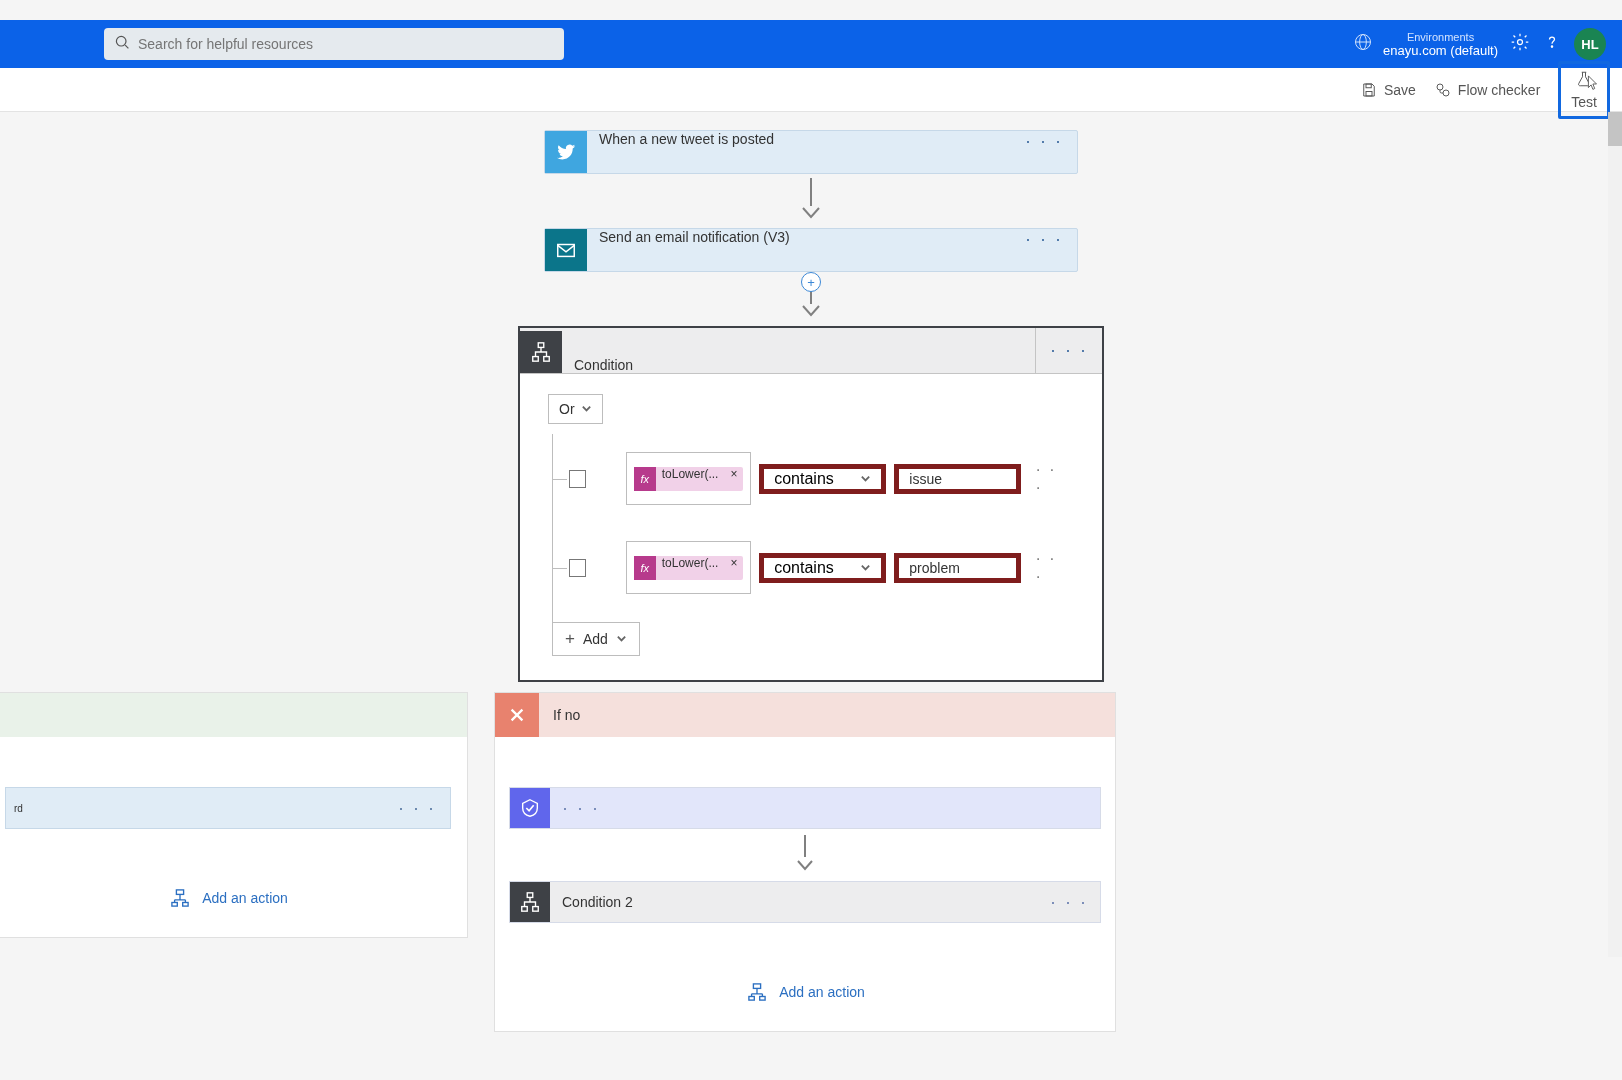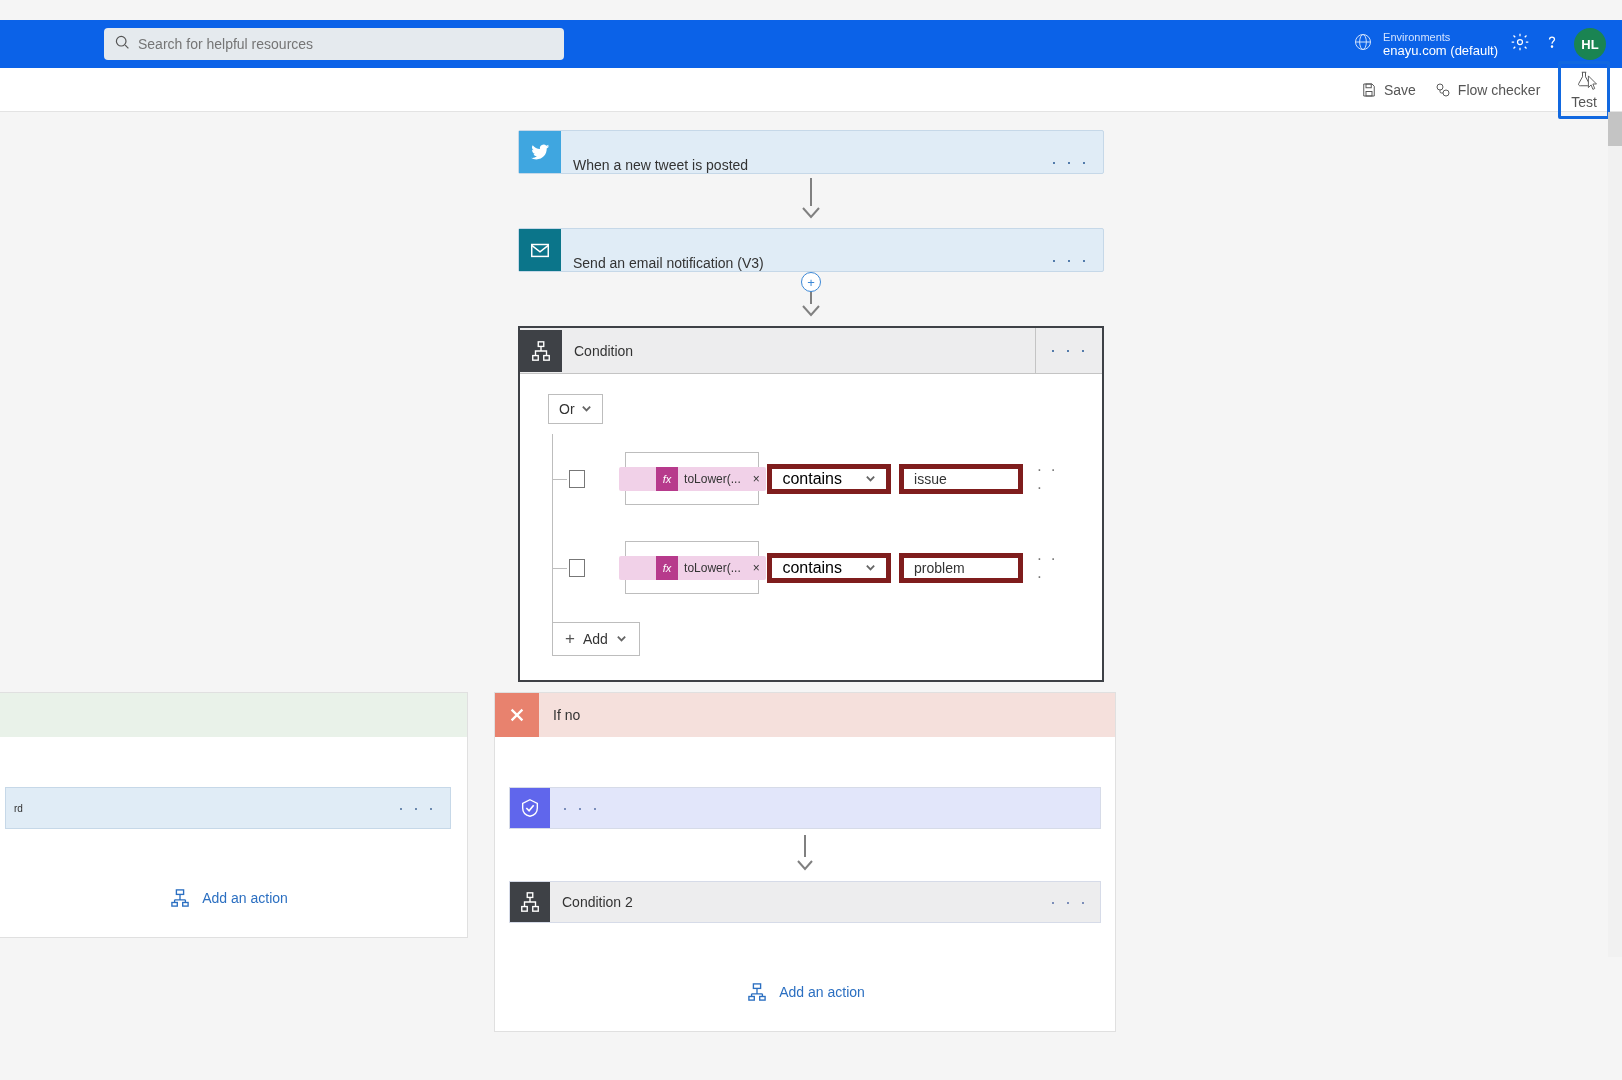--- a/index.html
+++ b/index.html
@@ -28,21 +28,21 @@
 .search-box svg { width: 16px; height: 16px; fill: none; stroke: #555; stroke-width: 1.5; }
 .search-box input {
   border: none;
   background: transparent;
   margin-left: 8px;
   font-size: 14px;
   color: #333;
   width: 100%;
   outline: none;
 }
-.header-right { margin-left: auto; display: flex; align-items: center; gap: 12px; }
+.header-right { margin-left: auto; display: flex; align-items: center; gap: 12px; text-align: center; }
 .env-block { display: flex; align-items: center; gap: 10px; }
 .env-icon svg { width: 20px; height: 20px; stroke: #cfe1fc; fill: none; stroke-width: 1.2; }
 .env-text { display: flex; flex-direction: column; font-size: 12px; }
 .env-text .label { font-size: 11px; color: #d3e3ff; }
 .env-text .name { font-size: 13px; color: #fff; }
 .hdr-icon svg { width: 20px; height: 20px; stroke: #fff; fill: none; stroke-width: 1.5; }
 .avatar { width: 32px; height: 32px; border-radius: 50%; background: #1a8452; color: #fff; display: flex; align-items: center; justify-content: center; font-size: 13px; font-weight: 600; }
 
 
 .toolbar {
@@ -60,24 +60,24 @@
 .tbtn.test { border: 3px solid #1168e0; padding: 6px 10px; border-radius: 2px; position: relative; flex-direction: column; }
 .tbtn.test svg { stroke: #555; }
 .cursor-icon { position: absolute; top: 10px; left: 22px; }
 .cursor-icon svg { width: 18px; height: 20px; fill: #fff; stroke: #000; stroke-width: 1; }
 
 
 .canvas { position: relative; padding: 18px 0 40px 0; }
 
 
 .action-card {
-  width: 586px;
+  width: 534px;
   margin: 0 auto;
   display: flex;
-  align-items: flex-end;
+  align-items: flex-start;
   background: #e0ecf6;
   border: 1px solid #c6d8e8;
   border-radius: 2px;
   cursor: pointer;
 }
 .action-card.mail { background: #e0ecf6; }
 .card-icon {
   width: 42px; height: 42px;
   display: flex; align-items: center; justify-content: center;
 }
@@ -99,21 +99,21 @@
   display: flex; align-items: center; justify-content: center; font-size: 13px;
 }
 
 
 .condition-wrap {
   width: 586px; margin: 0 auto;
   border: 2px solid #3e4146;
   background: #fff;
 }
 .condition-header {
-  display: flex; align-items: center;
+  display: flex; align-items: flex-end;
   background: #ededee;
   border-bottom: 1px solid #c4c4c4;
 }
 .condition-header .card-title { color: #333; }
 .condition-header .card-menu { margin-left: auto; border-left: 1px solid #c4c4c4; padding: 12px 14px; }
 .condition-body { padding: 20px 28px 24px 28px; }
 .or-btn {
   border: 1px solid #bdbdbd; background: #fff; font-size: 14px; color: #333;
   padding: 6px 10px; display: inline-flex; align-items: center; gap: 6px; cursor: pointer;
 }
@@ -123,22 +123,22 @@
 .rule-row { display: flex; align-items: center; gap: 8px; position: relative; padding: 18px 0; }
 .rule-row::before {
   content: ''; position: absolute; left: -16px; top: 50%; width: 14px; height: 1px; background: #bdbdbd;
 }
 .rule-check { width: 18px; height: 18px; border: 1px solid #777; }
 .rule-field {
   border: 5px solid #7f1d1d; display: flex; align-items: center; height: 30px;
 }
 .rule-expr-wrap { width: 134px; height: 53px; border: 1px solid #bdbdbd; display: flex; align-items: center; justify-content: center; margin-left: 32px; }
 .expr-pill {
-  display: flex; align-items: center; background: #f1d1e8; border-radius: 2px;
-  font-size: 12px; color: #333; height: 24px; padding-left: 37px;
+  display: flex; background: #f1d1e8; border-radius: 2px;
+  font-size: 12px; color: #333; height: 24px;
 }
 .expr-pill .fx { background: #b73a8c; color: #fff; width: 22px; height: 24px; display:flex; align-items:center; justify-content:center; font-style: italic; font-size: 11px; }
 .expr-pill .txt { padding: 0 6px; }
 .expr-pill .x { padding: 0 6px; color: #333; cursor: pointer; }
 .rule-op { width: 134px; padding: 0 10px; justify-content: space-between; }
 .rule-val { width: 134px; padding: 0 10px; }
 .rule-val input { border: none; outline: none; font-size: 14px; color: #333; width: 100%; }
 .rule-menu { color: #777; letter-spacing: 2px; padding: 0 6px; }
 .add-btn {
   margin-top: 10px; border: 1px solid #bdbdbd; background: #fff;

